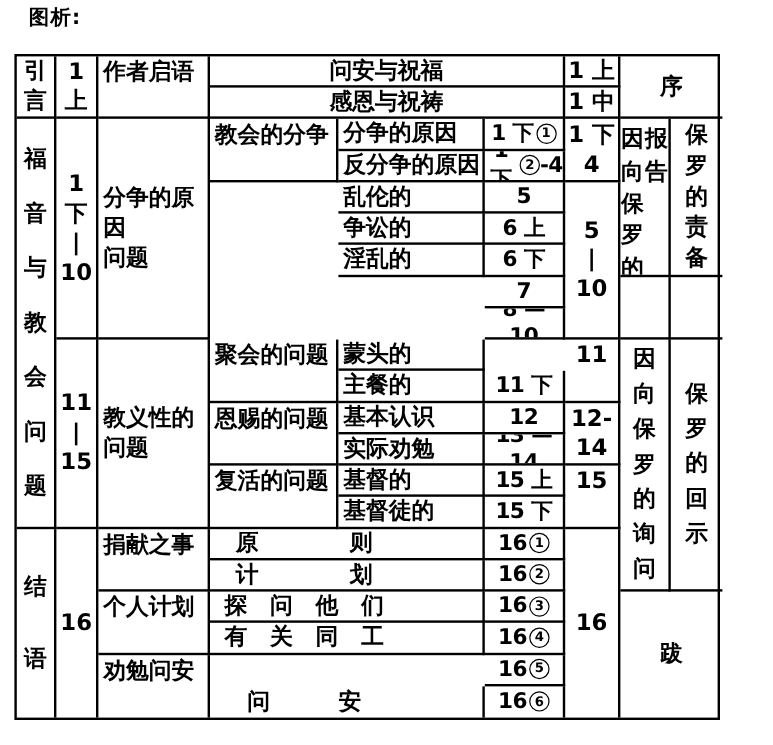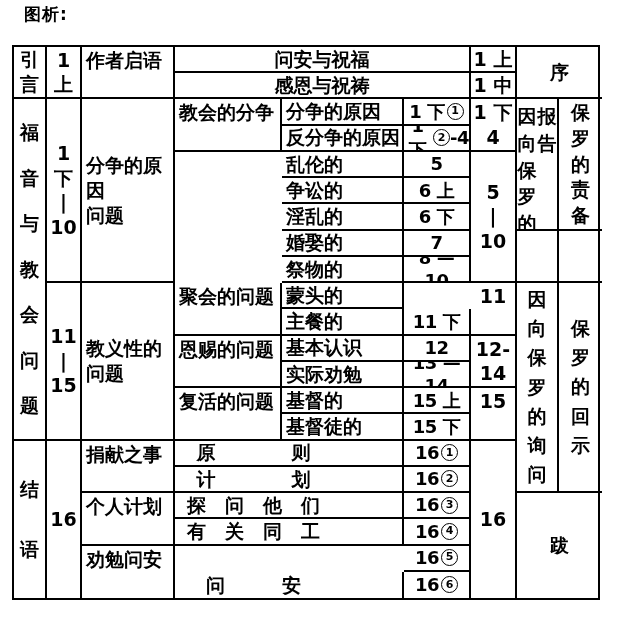--- a/index.html
+++ b/index.html
@@ -98,22 +98,20 @@
   <div class="c pl pt" style="grid-area:3/4/5/5">教会的分争</div>
   <div class="c pl pt" style="grid-area:10/4/12/5">聚会的问题</div>
   <div class="c pl pt" style="grid-area:12/4/14/5">恩赐的问题</div>
   <div class="c pl pt" style="grid-area:14/4/16/5">复活的问题</div>
 
   <div class="c pl" style="grid-area:3/5/4/6">分争的原因</div>
   <div class="c pl" style="grid-area:4/5/5/6">反分争的原因</div>
   <div class="c pl" style="grid-area:5/5/6/6">乱伦的</div>
   <div class="c pl" style="grid-area:6/5/7/6">争讼的</div>
   <div class="c pl" style="grid-area:7/5/8/6">淫乱的</div>
-  <div class="c pl" style="grid-area:8/5/9/6">婚娶的</div>
-  <div class="c pl" style="grid-area:9/5/10/6">祭物的</div>
   <div class="c pl" style="grid-area:10/5/11/6">蒙头的</div>
   <div class="c pl" style="grid-area:11/5/12/6">主餐的</div>
   <div class="c pl" style="grid-area:12/5/13/6">基本认识</div>
   <div class="c pl" style="grid-area:13/5/14/6">实际劝勉</div>
   <div class="c pl" style="grid-area:15/5/16/6">基督徒的</div>
   <div class="c pl" style="grid-area:14/5/15/6">基督的</div>
 
   <div class="c wide" style="grid-area:16/4/17/6">原　　　　则</div>
   <div class="c wide" style="grid-area:17/4/18/6">计　　　　划</div>
   <div class="c wide" style="grid-area:18/4/19/6">探　问　他　们</div>

